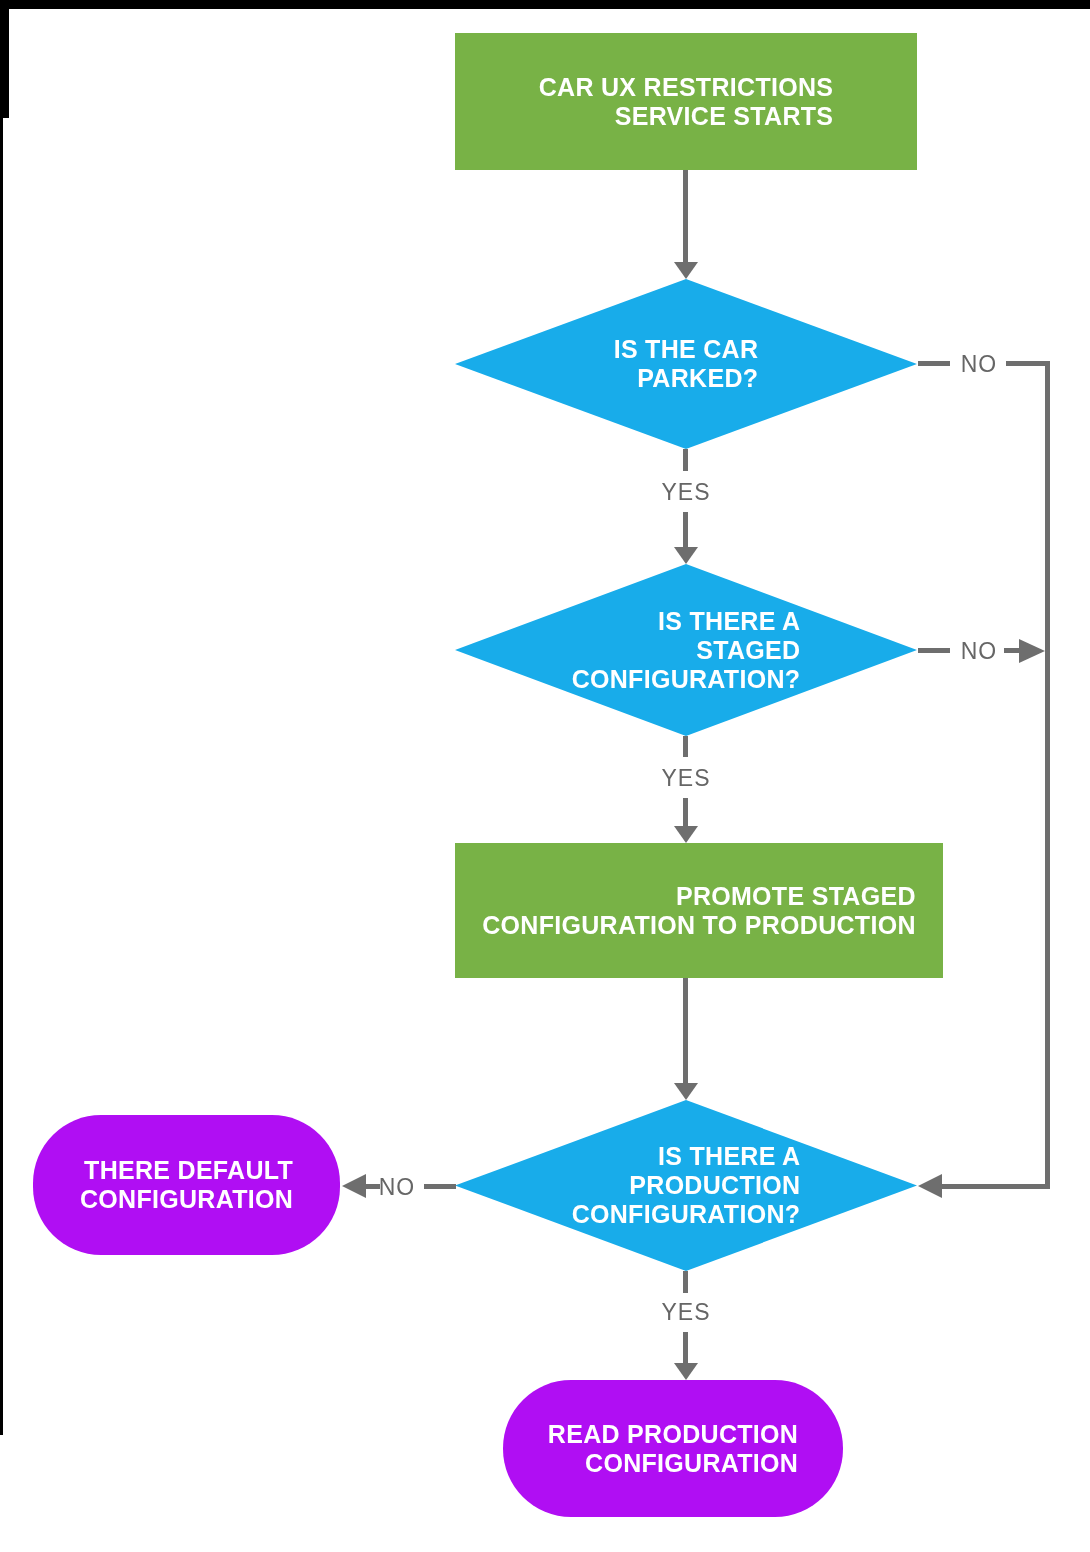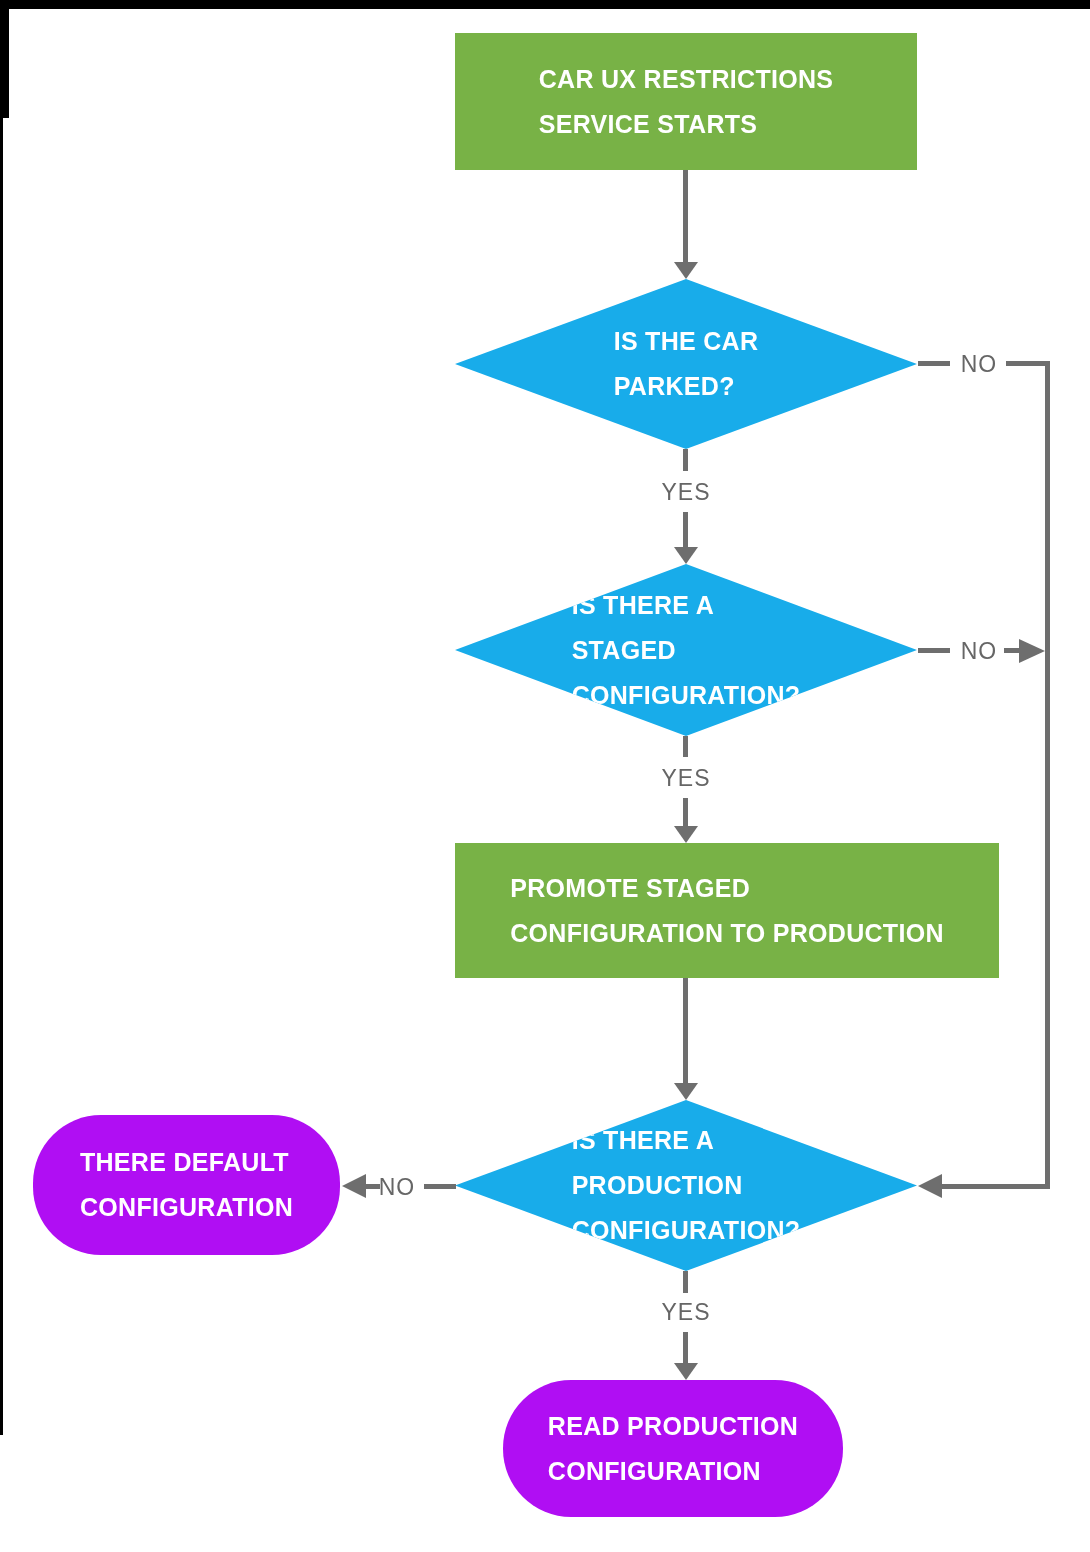--- a/index.html
+++ b/index.html
@@ -7,22 +7,22 @@
     position:relative;
     width:1090px;height:1552px;
     background:#ffffff;
     font-family:"Liberation Sans", sans-serif;
     overflow:hidden;
   }
   .frame{position:absolute;background:#000;}
   .node{
     position:absolute;
     display:flex;align-items:center;justify-content:center;
-    text-align:left;
-    color:#ffffff;font-weight:bold;font-size:25px;line-height:45px;
+    text-align:right;
+    color:#ffffff;font-weight:bold;font-size:25px;line-height:29px;
     letter-spacing:0.3px;
     white-space:pre-line;
   }
   .process{background:#78B246;}
   .decision{
     background:#18ACEA;
     clip-path:polygon(50% 0%,100% 50%,50% 100%,0% 50%);
   }
   .terminal{background:#B00EF3;border-radius:68px;}
   .vline,.hline{position:absolute;background:#6e6e6e;}
@@ -91,21 +91,21 @@
   <div class="hline" style="left:918px;top:648px;width:32px;"></div>
   <div class="edge-label" style="left:952px;top:638px;width:54px;">NO</div>
   <div class="hline" style="left:1004px;top:648px;width:15px;"></div>
   <div class="arrow-right" style="left:1019px;top:639px;"></div>
 
   <div class="vline" style="left:683px;top:736px;height:21px;"></div>
   <div class="edge-label" style="left:656px;top:765px;width:60px;">YES</div>
   <div class="vline" style="left:683px;top:798px;height:29px;"></div>
   <div class="arrow-down" style="left:674px;top:826px;"></div>
 
-  <div class="node process" style="left:455px;top:843px;width:544px;height:135px;">
+  <div class="node process" style="left:455px;top:843px;width:488px;height:135px;">
     <span>PROMOTE STAGED
 CONFIGURATION TO PRODUCTION</span>
   </div>
 
   <div class="vline" style="left:683px;top:978px;height:106px;"></div>
   <div class="arrow-down" style="left:674px;top:1083px;"></div>
 
   <div class="node decision" style="left:455px;top:1100px;width:462px;height:171px;">
     <span>IS THERE A
 PRODUCTION

